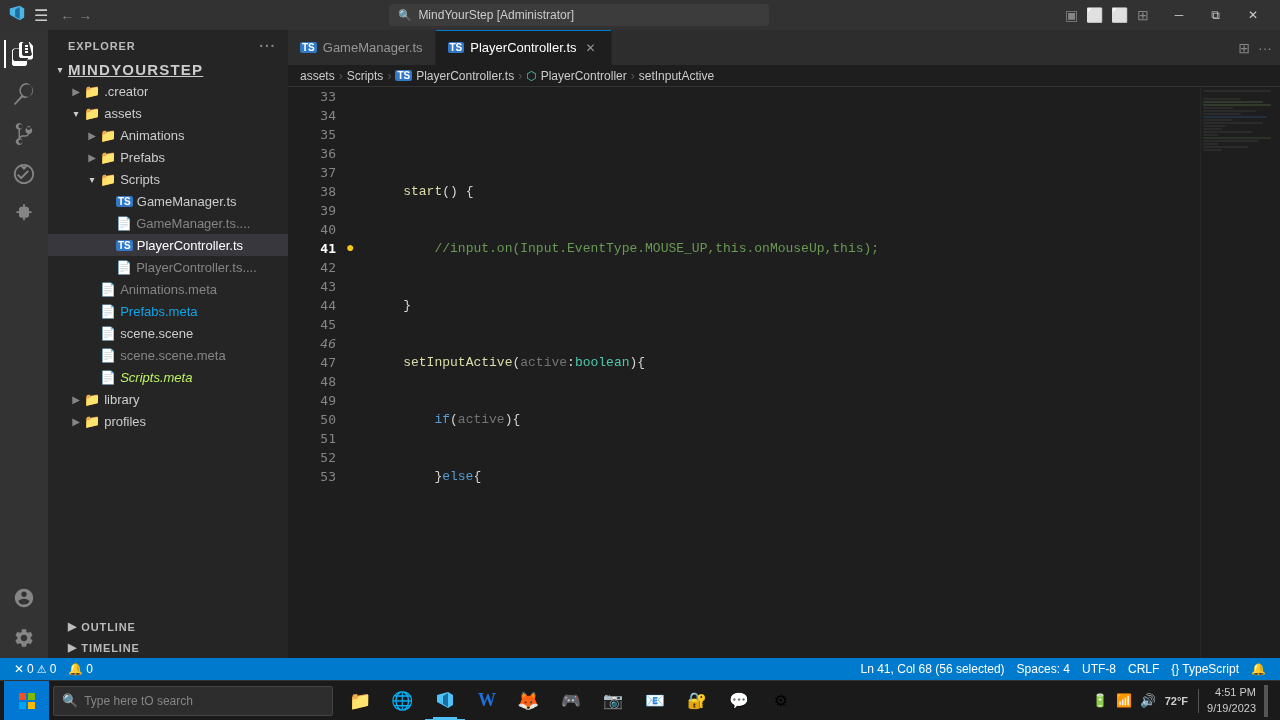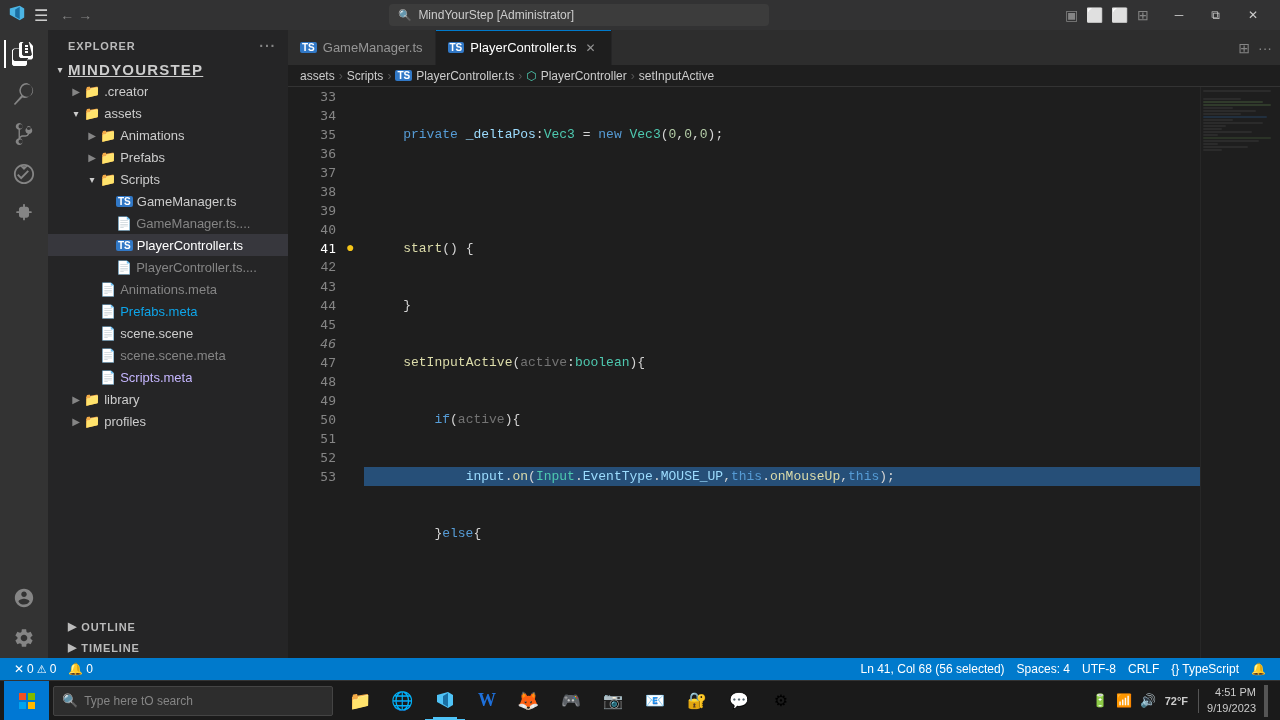--- a/index.html
+++ b/index.html
@@ -303,21 +303,21 @@
 
       <div class="tree-item meta-color" style="padding-left:36px;">
         <span class="arrow" style="width:16px;display:inline-block;"></span>
         <span style="color:#858585;margin-right:4px;">📄</span>
         <span class="label" style="color:#858585;">scene.scene.meta</span>
       </div>
 
       <div class="tree-item meta-color" style="padding-left:36px;">
         <span class="arrow" style="width:16px;display:inline-block;"></span>
         <span style="color:#858585;margin-right:4px;">📄</span>
-        <span class="label" style="color:#c4b5fd;">Scripts.meta</span>
+        <span class="label" style="color:#bef264;font-style:italic;">Scripts.meta</span>
       </div>
 
       <div class="tree-item" style="padding-left:20px;">
         <span class="arrow">▶</span>
         <span style="color:#dcb67a;margin-right:4px;">📁</span>
         <span class="label">library</span>
       </div>
 
       <div class="tree-item" style="padding-left:20px;">
         <span class="arrow">▶</span>
@@ -374,48 +374,47 @@
 
       <div id="line-numbers">
         <div style="line-height:19px;">33</div>
         <div style="line-height:19px;">34</div>
         <div style="line-height:19px;">35</div>
         <div style="line-height:19px;">36</div>
         <div style="line-height:19px;">37</div>
         <div style="line-height:19px;">38</div>
         <div style="line-height:19px;">39</div>
         <div style="line-height:19px;">40</div>
-        <div style="line-height:19px;color:#fff;font-weight:normal;">41</div>
-        <div style="line-height:19px;font-family:Liberation Mono, monospace;">42</div>
+        <div style="line-height:19px;color:#fff;font-weight:bold;">41</div>
+        <div style="line-height:19px;">42</div>
         <div style="line-height:19px;">43</div>
         <div style="line-height:19px;">44</div>
         <div style="line-height:19px;">45</div>
         <div style="line-height:19px;font-style:italic;">46</div>
         <div style="line-height:19px;">47</div>
         <div style="line-height:19px;">48</div>
         <div style="line-height:19px;">49</div>
         <div style="line-height:19px;">50</div>
         <div style="line-height:19px;">51</div>
         <div style="line-height:19px;">52</div>
         <div style="line-height:19px;">53</div>
       </div>
 
       <div style="width:20px;flex-shrink:0;position:relative;">
 
         <div style="position:absolute;top:152px;left:2px;color:#f5c518;font-size:14px;">●</div>
       </div>
 
       <div id="code-area">
-        <div style="line-height:19px;">    <span class="kw">private</span> <span class="var">_deltaPos</span>:<span class="type">Vec3</span> = <span class="kw">new</span> <span class="type">Vec3</span>(<span class="num">0</span>,<span class="num">0</span>,<span class="num">0</span>);</div>
         <div style="line-height:19px;">&nbsp;</div>
         <div style="line-height:19px;">    <span class="fn">start</span>() {</div>
+        <div style="line-height:19px;">        <span class="comment">//input.on(Input.EventType.MOUSE_UP,this.onMouseUp,this);</span></div>
         <div style="line-height:19px;">    }</div>
         <div style="line-height:19px;">    <span class="fn">setInputActive</span>(<span class="param">active</span>:<span class="type">boolean</span>){</div>
         <div style="line-height:19px;">        <span class="kw">if</span>(<span class="param">active</span>){</div>
-        <div style="line-height:19px;background:#264f78;display:block;margin-left:-8px;padding-left:8px;">            <span style="color:#9cdcfe;">input</span>.<span class="fn">on</span>(<span class="type">Input</span>.<span class="var">EventType</span>.<span class="var">MOUSE_UP</span>,<span class="kw">this</span>.<span class="fn">onMouseUp</span>,<span class="kw">this</span>);</div>
         <div style="line-height:19px;">        }<span class="kw">else</span>{</div>
         
         
         
         
         
         
         
         
         

